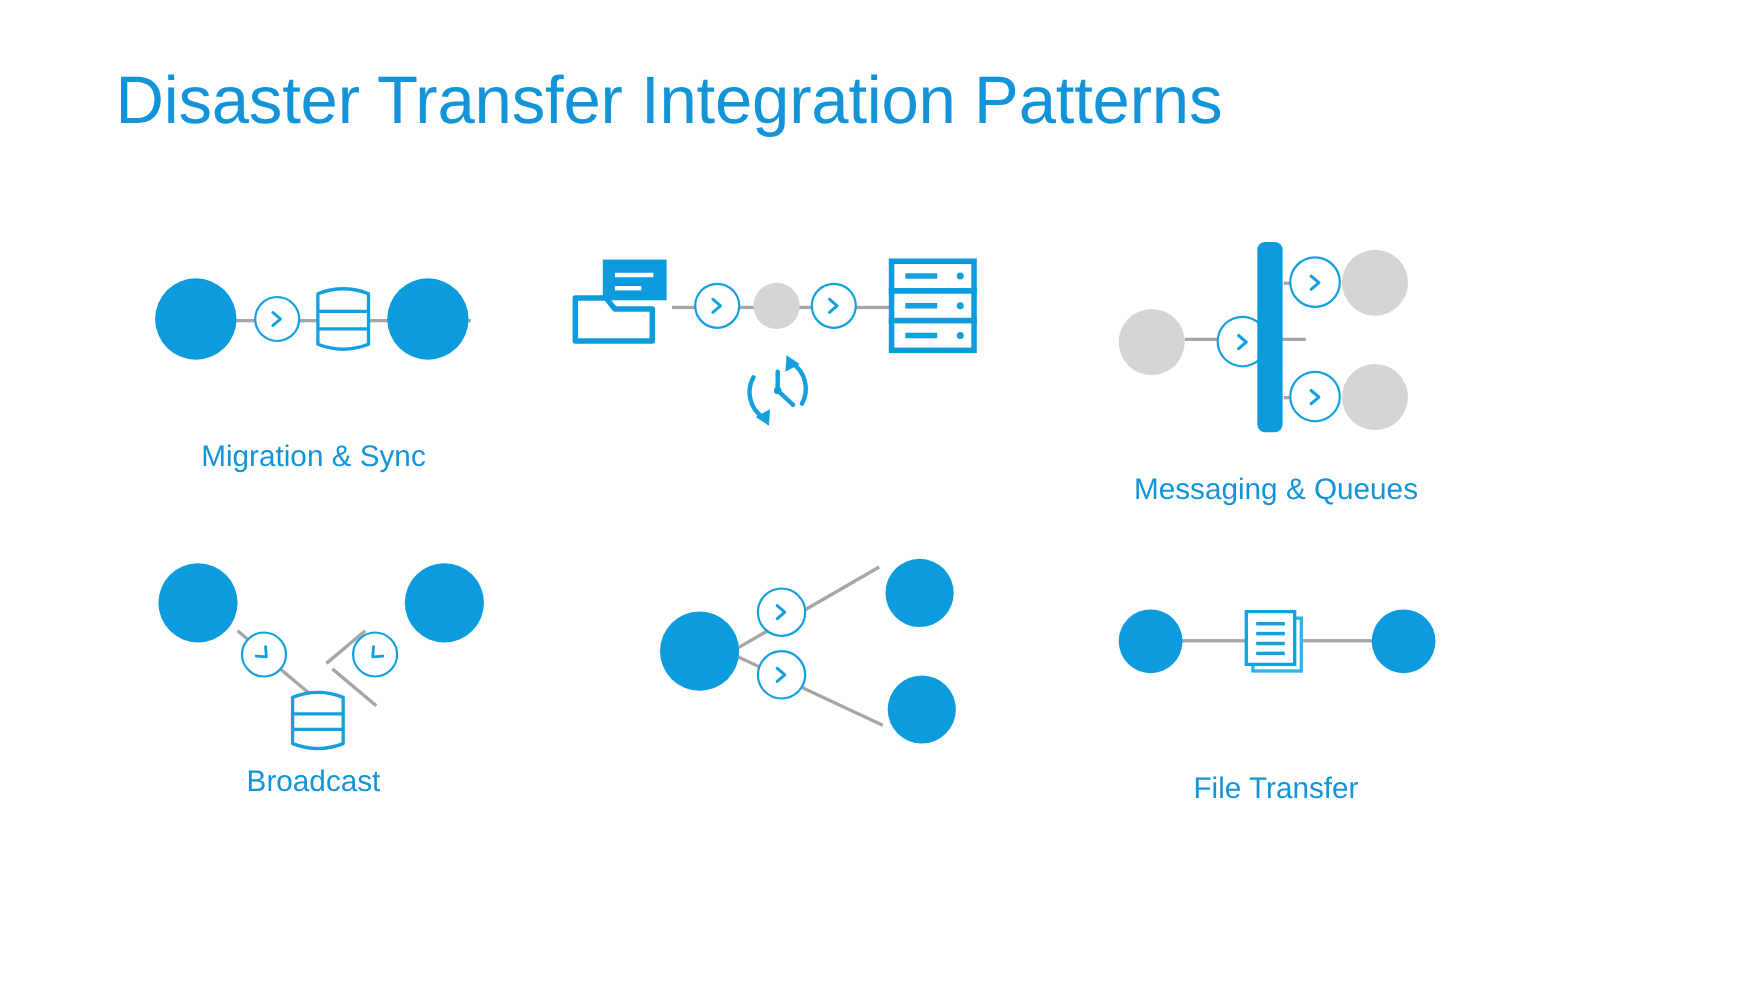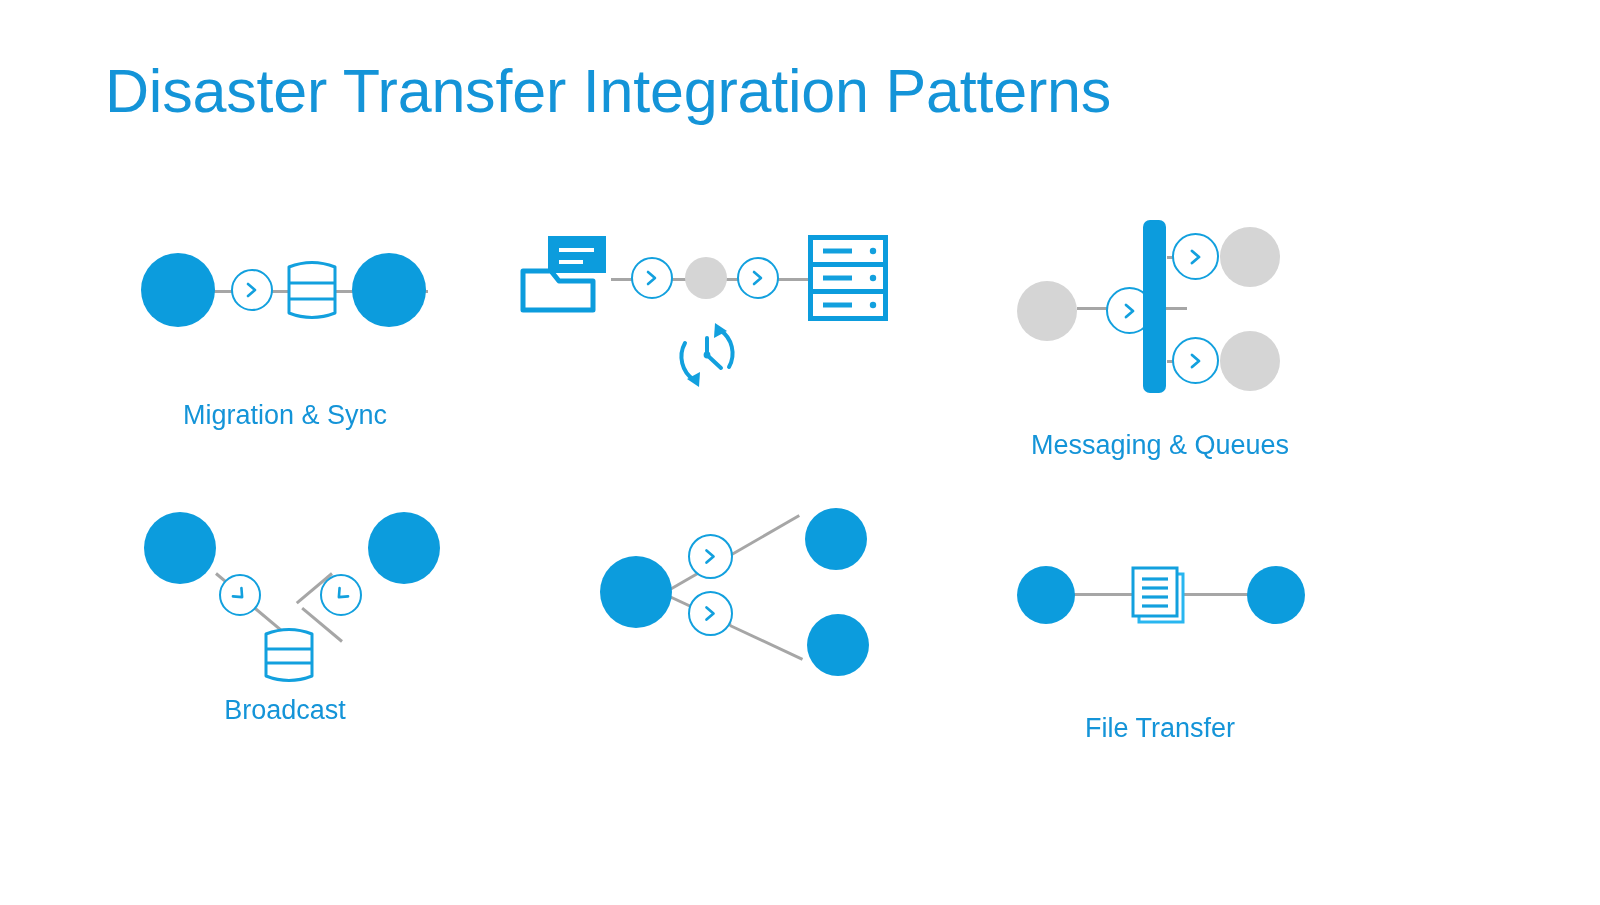--- a/index.html
+++ b/index.html
@@ -278,21 +278,21 @@
           <polyline points="5.5,3.5 12.5,9.5 5.5,15.5" fill="none" stroke="#12A0DE" stroke-width="2.7" stroke-linecap="round" stroke-linejoin="round"></polyline>
         </svg>
       </div>
 
       <div class="node blue" style="left:230px; top:8px; width:62px; height:62px;"></div>
       <div class="node blue" style="left:232px; top:114px; width:62px; height:62px;"></div>
     </div>
 
   </div>
 
-  <div class="pattern-cell" style="left:995px; top:528px; width:330px; height:245px;">
+  <div class="pattern-cell" style="left:995px; top:516px; width:330px; height:245px;">
     <div class="pattern-art" style="width:330px; height:160px;">
 
       <div class="connector" style="left:72px; top:65px; width:72px;"></div>
       <div class="connector" style="left:182px; top:65px; width:75px;"></div>
 
       <div class="node blue" style="left:22px; top:38px; width:58px; height:58px;"></div>
 
       <div class="icon-box" style="left:134px; top:36px;">
         <svg width="58" height="62" viewBox="0 0 58 62">
           <rect x="10" y="10" width="44" height="48" fill="#ffffff" stroke="#29B6F0" stroke-width="3"></rect>

